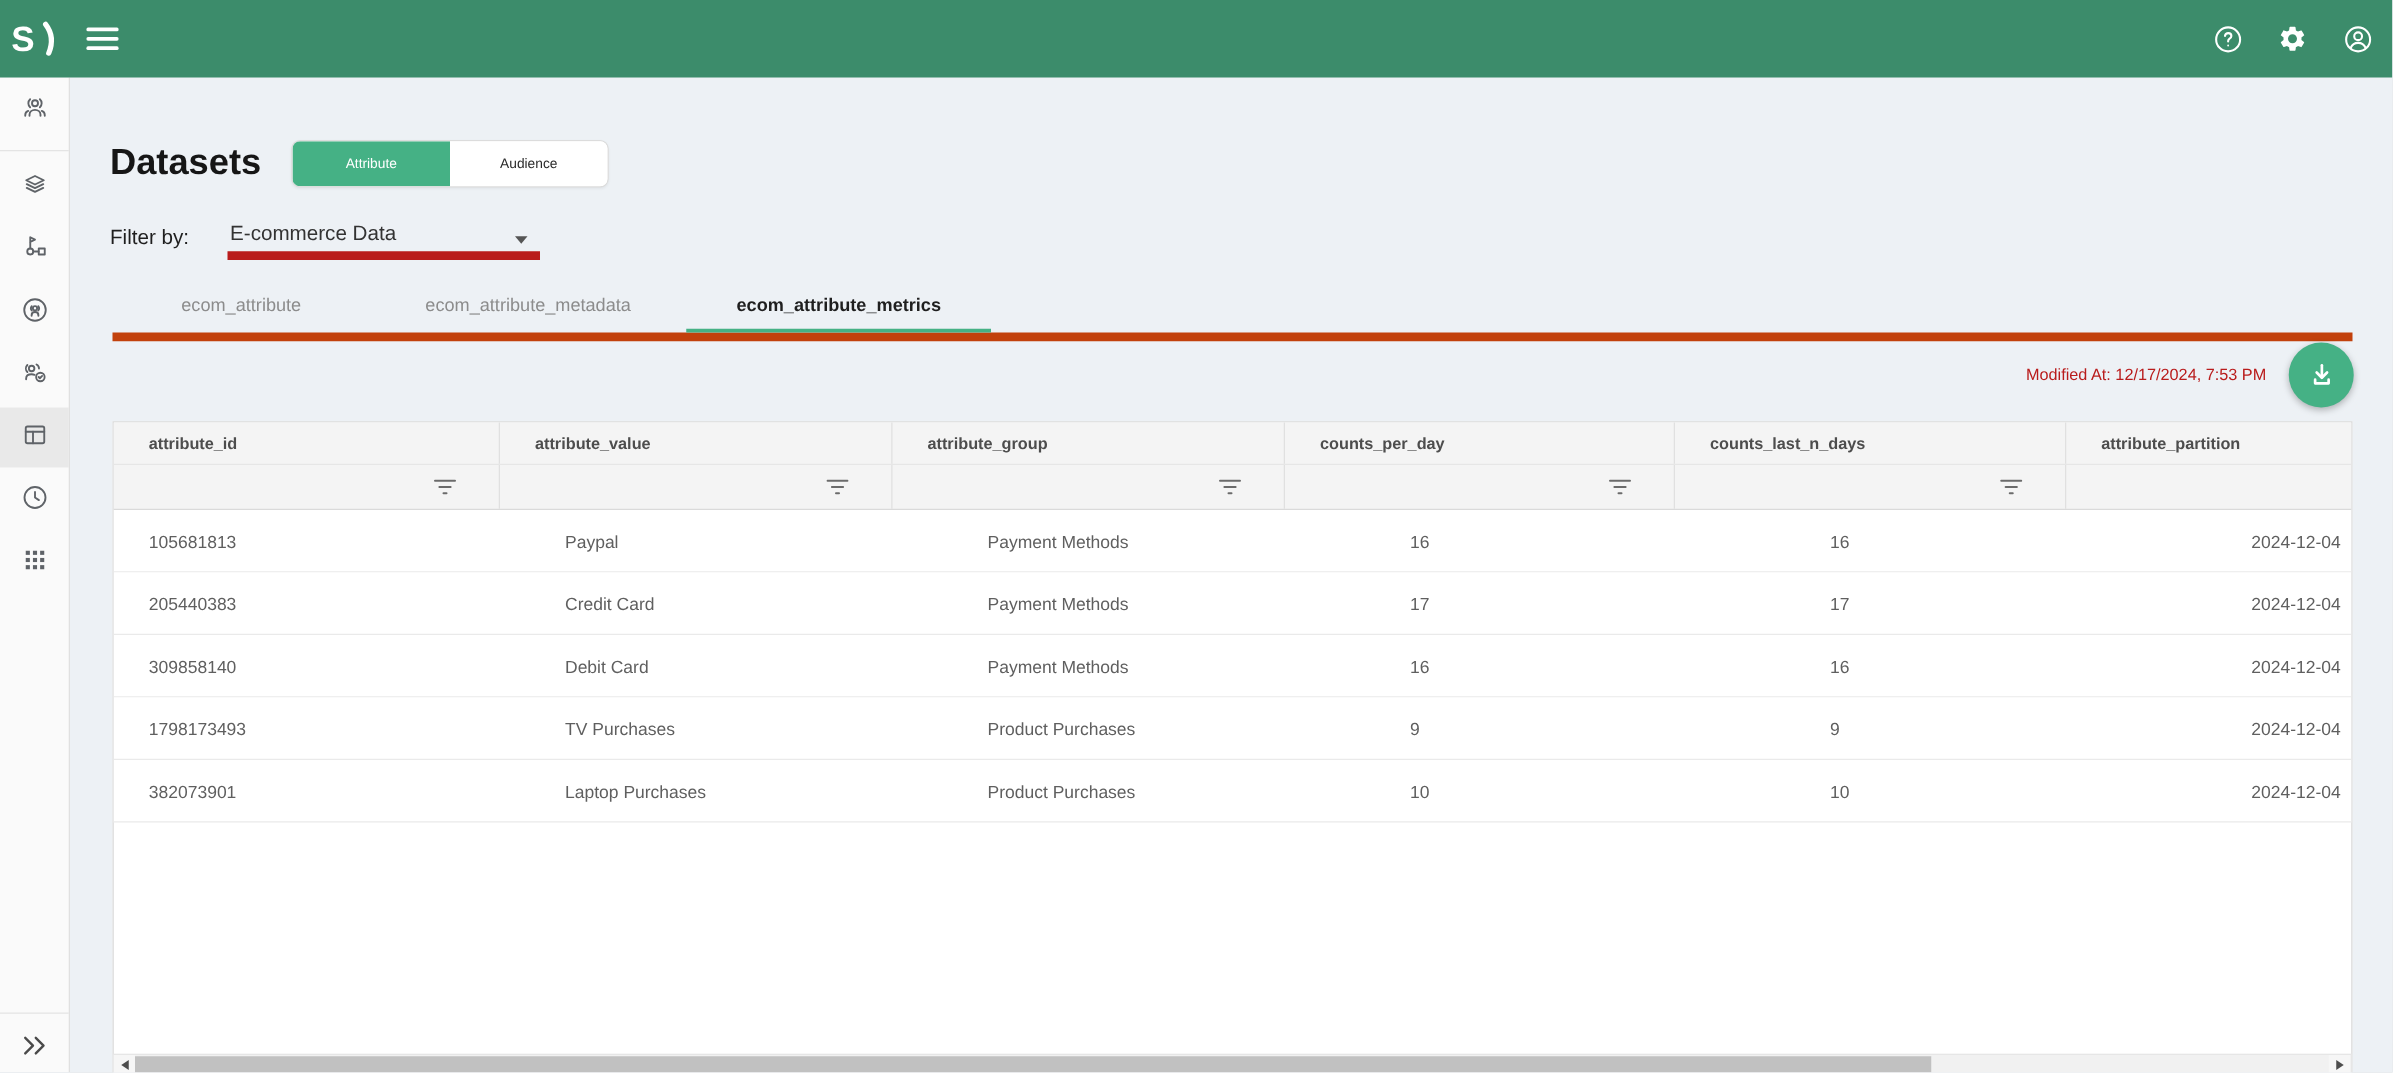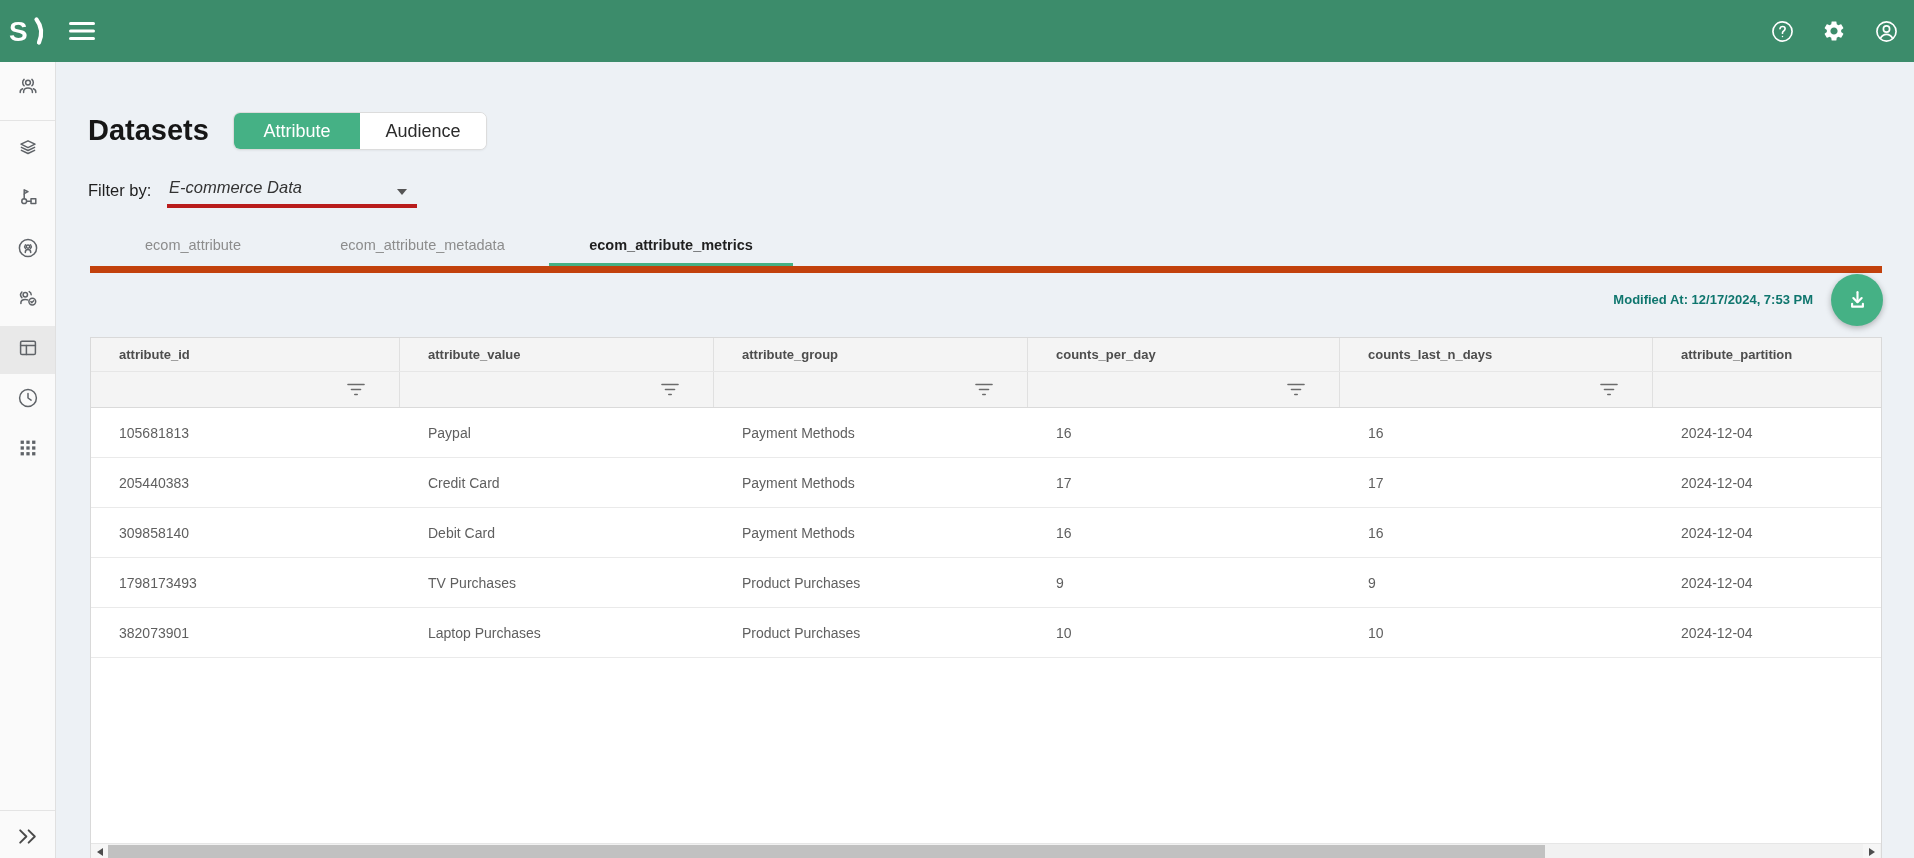--- a/index.html
+++ b/index.html
@@ -27,55 +27,55 @@
                 align-items:center; justify-content:center; background:none; border:none; cursor:pointer; }
 
   
   .main { position:absolute; left:56px; top:62px; right:0; bottom:0;margin-top:28px; }
   .page-title { position:absolute; left:32px; top:24px; font-size:29px; font-weight:bold; color:#161616; }
 
   .toggle-group { position:absolute; left:177px; top:22px; height:38px; display:flex;
                   border:1px solid #DCDCDC; border-radius:7px; overflow:hidden; background:#fff;
                   box-shadow:0 1px 2px rgba(0,0,0,.05); }
   .toggle-btn { min-width:126px; padding:0 18px; border:none; background:#fff; color:#2B2B2B;
-                font-family:inherit; font-size:18px; cursor:pointer; display:flex; align-items:center; justify-content:center; }
+                font-family:inherit; font-size:11px; cursor:pointer; display:flex; align-items:center; justify-content:center; }
   .toggle-btn.active { background:var(--accent,#45B185); color:#fff; }
 
   .filter-label { position:absolute; left:32px; top:91px; font-size:16.5px; color:#1F1F1F; }
-  .filter-select { position:absolute; left:111px; top:84px; width:250px; height:34px;
-                   border-bottom:4px solid #b91c1c; cursor:pointer;font-style:italic; }
+  .filter-select { position:absolute; left:126px; top:84px; width:250px; height:34px;
+                   border-bottom:7px solid #b91c1c; cursor:pointer; }
   .filter-select .value { position:absolute; left:2px; top:4px; font-size:16.5px; color:#333; }
   .filter-select .caret { position:absolute; right:10px; top:15px; width:0; height:0;
                           border-left:5.5px solid transparent; border-right:5.5px solid transparent;
                           border-top:6px solid #555; }
 
   .tabs { position:absolute; left:34px; top:134px; right:32px; height:49px;
           border-bottom:7px solid #c2410c; display:flex; }
   .tab { height:100%; display:flex; align-items:center; justify-content:center; font-size:14.5px;
          color:#8C8C8C; cursor:pointer; background:none; border:none; font-family:inherit; }
   .tab.active { color:#1F1F1F; font-weight:bold; box-shadow:inset 0 -3px 0 var(--accent,#3EA878); }
 
-  .modified { position:absolute; right:101px; top:202px; font-size:13px; font-weight:bold; color:#0f766e; }
+  .modified { position:absolute; right:101px; top:202px; font-size:13px; font-weight:normal; color:#b91c1c; }
   .fab { position:absolute; left:1775px; top:184px; width:52px; height:52px; border-radius:50%;
          background:var(--accent,#45B185); border:none; cursor:pointer; display:flex; align-items:center;
          justify-content:center; box-shadow:0 2px 6px rgba(0,0,0,.28); }
 
   
   .table-card { position:absolute; left:34px; top:247px; width:1792px; height:523px; background:#fff;
                 border:1px solid #D9D9D9; }
   .grid-row { display:grid; grid-template-columns:309px 314px 314px 312px 313px 1fr;text-align:center; }
   .thead-names { height:34px; background:#F4F4F4; border-bottom:1px solid #E6E6E6; }
   .thead-names .cell { display:flex; align-items:center; padding-left:28px; font-size:13px;
                        font-weight:bold; color:#4D4D4D; border-right:1px solid #E0E0E0; overflow:hidden; }
   .thead-filters { height:36px; background:#F4F4F4; border-bottom:1px solid #DADADA; }
   .thead-filters .cell { display:flex; align-items:center; justify-content:flex-end; padding-right:34px;
                          border-right:1px solid #E0E0E0; }
   .thead-names .cell:last-child, .thead-filters .cell:last-child { border-right:none; }
   .filter-btn { background:none; border:none; cursor:pointer; display:flex; align-items:center; }
-  .trow { height:50px; border-bottom:1px solid #EAEAEA; background:#fff; }
+  .trow { height:50px; border-bottom:1px solid #EAEAEA; background:#fff;gap:24px; }
   .trow .cell { display:flex; align-items:center; padding-left:28px; font-size:14px; color:#5F5F5F; overflow:hidden; }
 
   
   .hscroll { position:absolute; left:0; right:0; bottom:0; height:16px; background:#F1F1F1;
              border-top:1px solid #E6E6E6; }
   .hs-arrow { position:absolute; top:0; width:17px; height:15px; display:flex; align-items:center;
               justify-content:center; background:#F6F6F6; border:none; cursor:pointer; }
   .hs-arrow.left { left:0; } .hs-arrow.right { right:1px; }
   .tri-left { width:0; height:0; border-top:4.5px solid transparent; border-bottom:4.5px solid transparent;
               border-right:6px solid #4D4D4D; }

